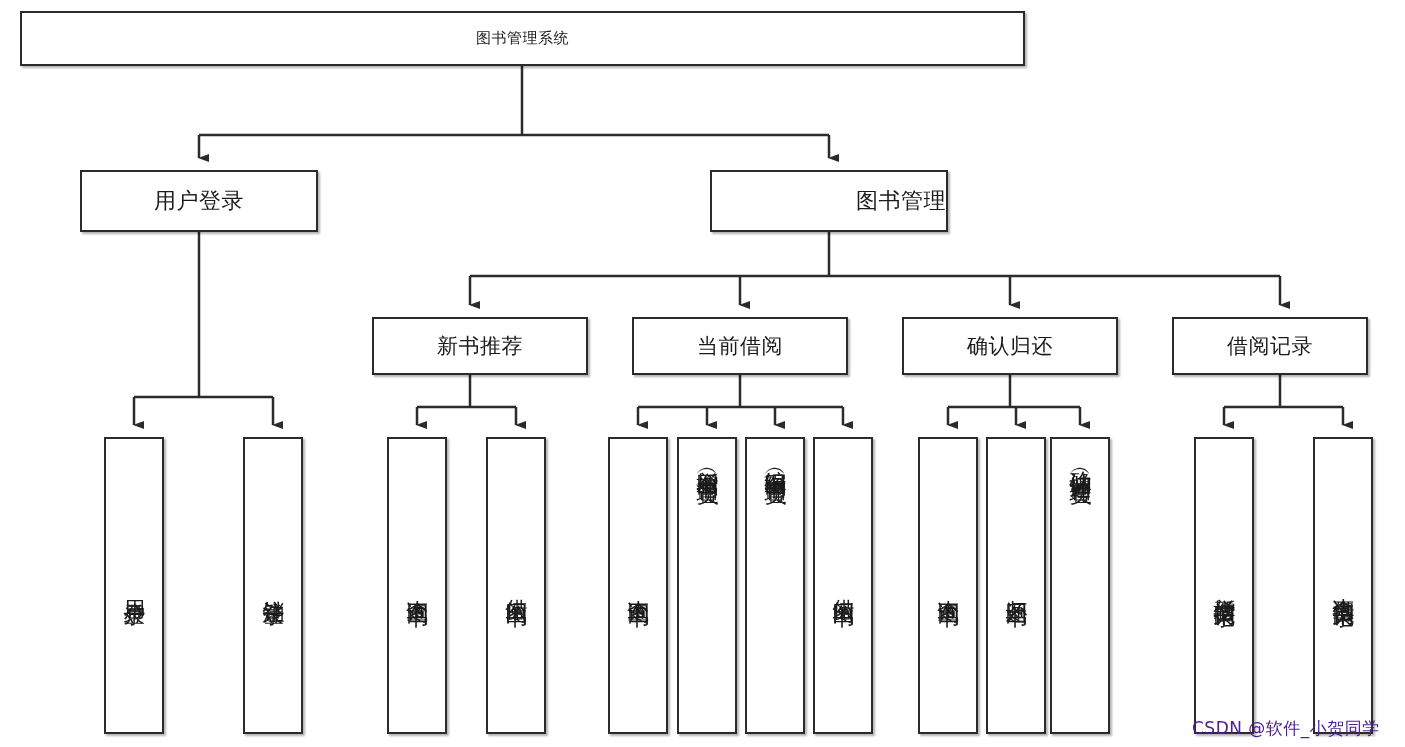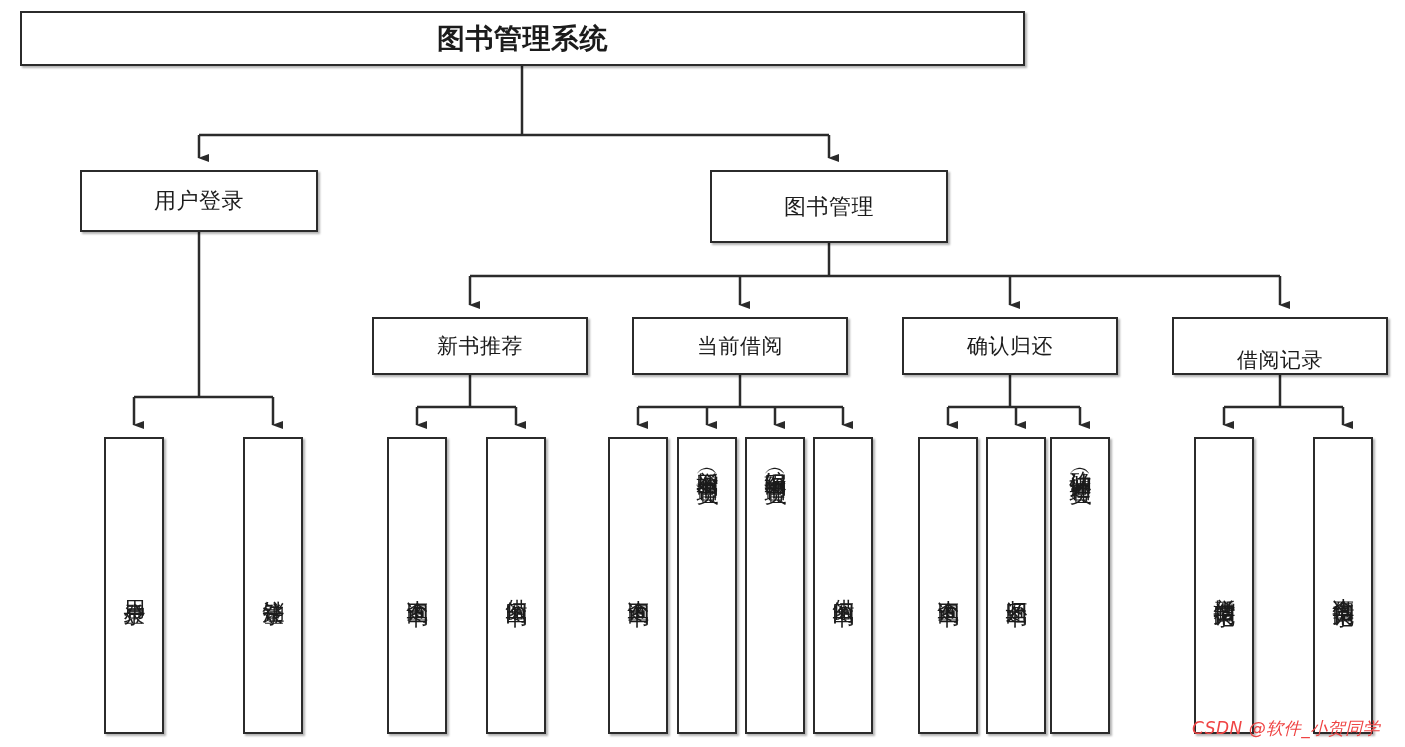--- a/index.html
+++ b/index.html
@@ -34,46 +34,45 @@
     align-items: center;
     justify-content: center;
     box-shadow: 2px 2px 2px rgba(0,0,0,0.30);
   }
   .node .lbl {
     color: #1b1b1b;
     line-height: 1.18;
     text-align: center;
     letter-spacing: 0.5px;
   }
-  .node.root .lbl { font-size: 28px; font-weight: bold; }
+  .node.root .lbl { font-size: 15px; }
   .node.lvl2 .lbl { font-size: 22px; }
   .node.lvl3 .lbl { font-size: 21px; }
   .node.leaf {
     align-items: flex-start;
     padding-top: 14px;
   }
   .node.leaf .lbl {
     writing-mode: vertical-rl;
     text-orientation: upright;
     font-size: 22px;
     line-height: 1.22;
     letter-spacing: 2px;
     white-space: nowrap;
   }
   .node.leaf.mid {
     align-items: center;
     padding-top: 0;
   }
   .watermark {
     position: absolute;
-    color: #ef4444;
+    color: #4c1d95;
     font-size: 17px;
     white-space: nowrap;
     letter-spacing: 0.5px;
-    font-style: italic;
   }
 </style>
 </head>
 <body>
 
 <div id="canvas">
 
   <svg class="edges" viewBox="0 0 1405 747">
     <defs>
       <marker id="arrow" markerWidth="9" markerHeight="11" refX="4" refY="10" orient="auto" markerUnits="userSpaceOnUse">
@@ -124,34 +123,34 @@
     </g>
   </svg>
 
   <div class="node root" id="root-node" style="left: 20px; top: 11px; width: 1005px; height: 55px;">
     <span class="lbl">图书管理系统</span>
   </div>
 
   <div class="node lvl2" id="l2-0" style="left: 80px; top: 170px; width: 238px; height: 62px;">
     <span class="lbl">用户登录</span>
   </div>
-  <div class="node lvl2" id="l2-1" style="left: 710px; top: 170px; width: 238px; height: 73px;">
+  <div class="node lvl2" id="l2-1" style="left: 710px; top: 170px; width: 238px; height: 62px; justify-content: flex-end;">
     <span class="lbl">图书管理</span>
   </div>
 
   <div class="node lvl3" id="l3-0" style="left: 372px; top: 317px; width: 216px; height: 58px;">
     <span class="lbl">新书推荐</span>
   </div>
   <div class="node lvl3" id="l3-1" style="left: 632px; top: 317px; width: 216px; height: 58px;">
     <span class="lbl">当前借阅</span>
   </div>
   <div class="node lvl3" id="l3-2" style="left: 902px; top: 317px; width: 216px; height: 58px;">
     <span class="lbl">确认归还</span>
   </div>
-  <div class="node lvl3" id="l3-3" style="left: 1172px; top: 317px; width: 216px; height: 58px; align-items: flex-end;">
+  <div class="node lvl3" id="l3-3" style="left: 1172px; top: 317px; width: 196px; height: 58px;">
     <span class="lbl">借阅记录</span>
   </div>
 
   <div class="node leaf mid" id="lf-0" style="left: 104px; top: 437px; width: 60px; height: 297px;">
     <span class="lbl">用户登录</span>
   </div>
   <div class="node leaf mid" id="lf-1" style="left: 243px; top: 437px; width: 60px; height: 297px;">
     <span class="lbl">注销登录</span>
   </div>
   <div class="node leaf mid" id="lf-2" style="left: 387px; top: 437px; width: 60px; height: 297px;">

